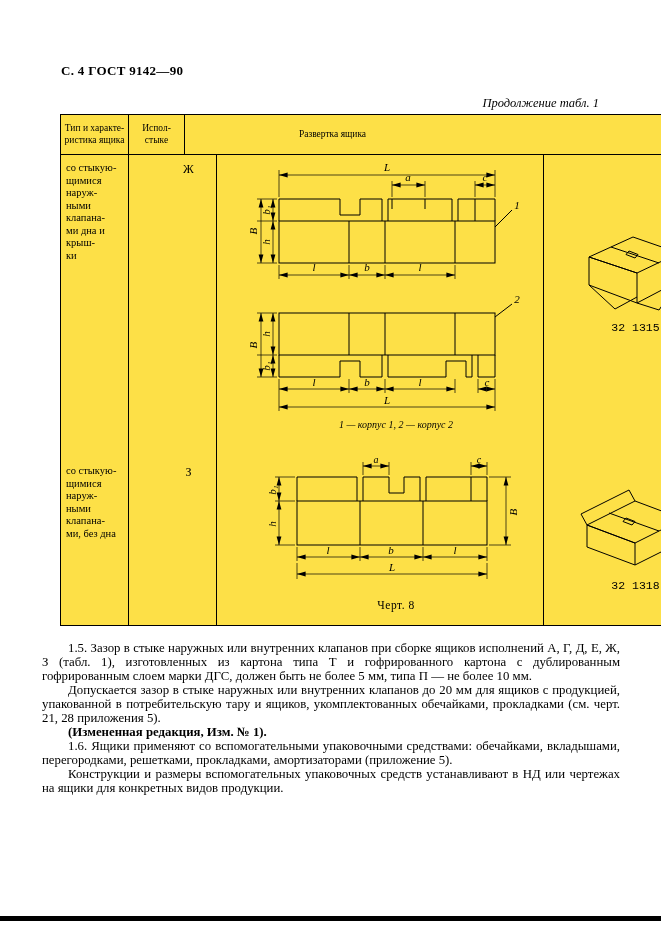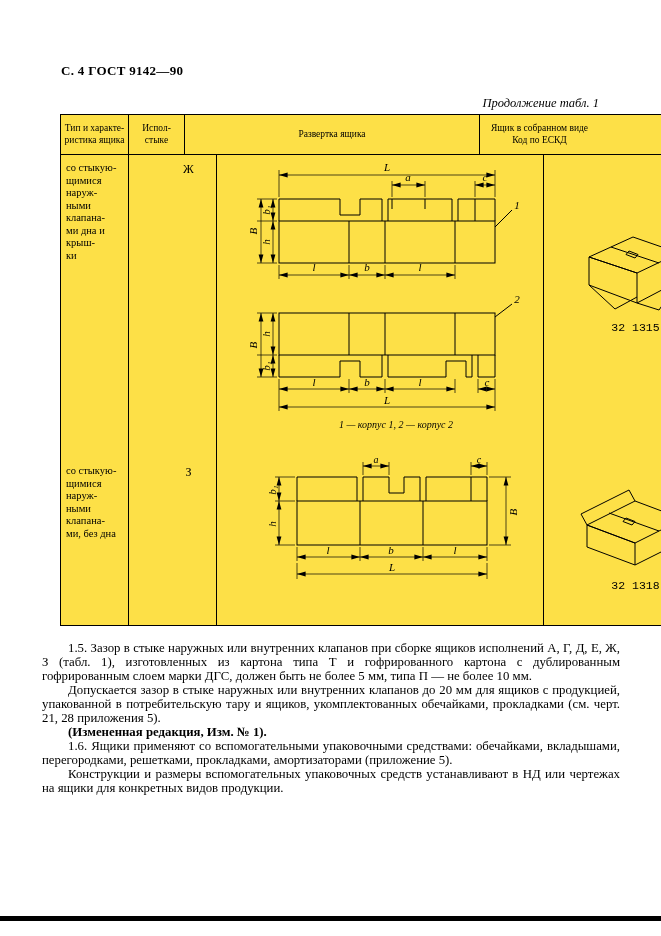--- a/index.html
+++ b/index.html
@@ -55,22 +55,20 @@
   <div class="hdr">С. 4 ГОСТ 9142—90</div>
   <div class="cont">Продолжение табл. 1</div>
 
   <div class="gtable">
     <div class="thead">
       <div class="th">Тип и характе-
 ристика ящика</div>
       <div class="th">Испол-
 стыке</div>
       <div class="th">Развертка  ящика</div>
-      <div class="th">Ящик в собранном виде
-Код по ЕСКД</div>
     </div>
 
     <div class="tbody">
 
       <div class="td">
         <div class="typetext t1">со стыкую-
 щимися наруж-
 ными клапана-
 ми дна и крыш-
 ки</div>
@@ -198,20 +196,21 @@
           <text class="dlab sm" x="230" y="8" text-anchor="middle">c</text>
           <text class="dlab" transform="rotate(-90 27 35)" x="27" y="35" text-anchor="middle">b₁</text>
           <text class="dlab" transform="rotate(-90 27 69)" x="27" y="69" text-anchor="middle">h</text>
           <text class="dlab" transform="rotate(-90 268 57)" x="268" y="57" text-anchor="middle">B</text>
           <text class="dlab" x="79" y="99" text-anchor="middle">l</text>
           <text class="dlab" x="142" y="99" text-anchor="middle">b</text>
           <text class="dlab" x="206" y="99" text-anchor="middle">l</text>
           <text class="dlab" x="143" y="116" text-anchor="middle">L</text>
         </svg>
 
+        <div class="figcap cap8">Черт. 8</div>
       </div>
 
       <div class="td">
         <svg class="boxsvg b1" width="112" height="92" viewBox="0 0 112 92">
           <g class="ln">
             <path d="M10,32 L54,12 L100,28 L58,48 Z"></path>
             <path d="M32,22 L80,38"></path>
             <path d="M50,26 L59,29.5 L56,33 L47,29.5 Z"></path>
             <path d="M10,32 L10,60 L58,78 L58,48 Z"></path>
             <path d="M58,78 L100,56 L100,28"></path>

